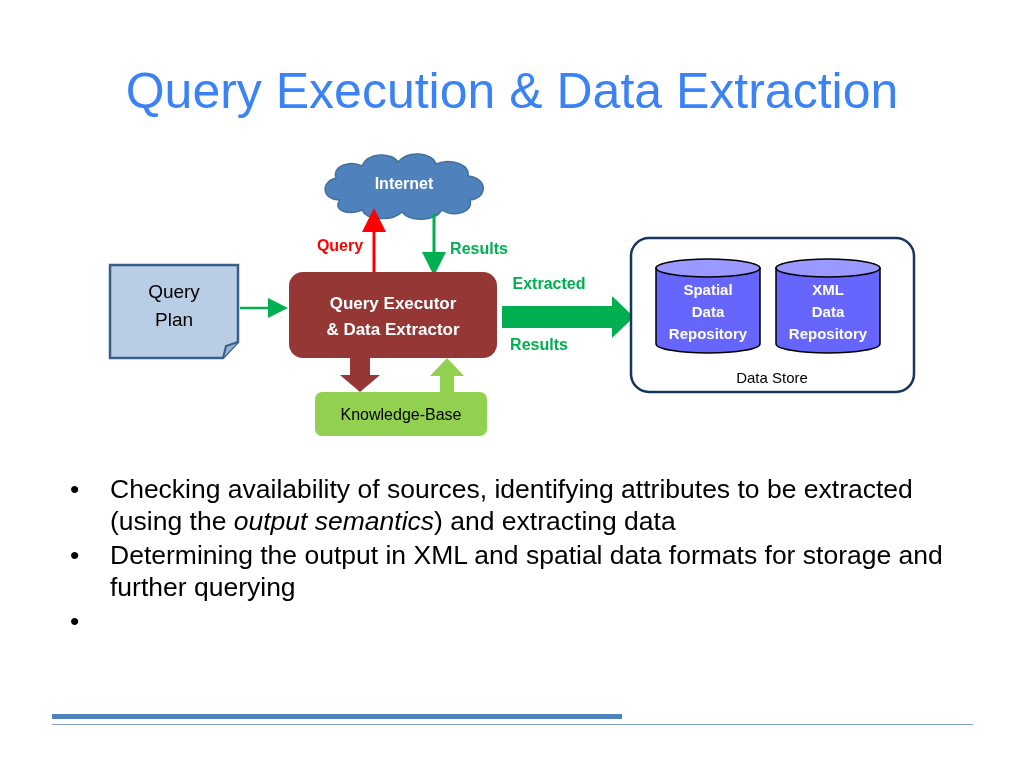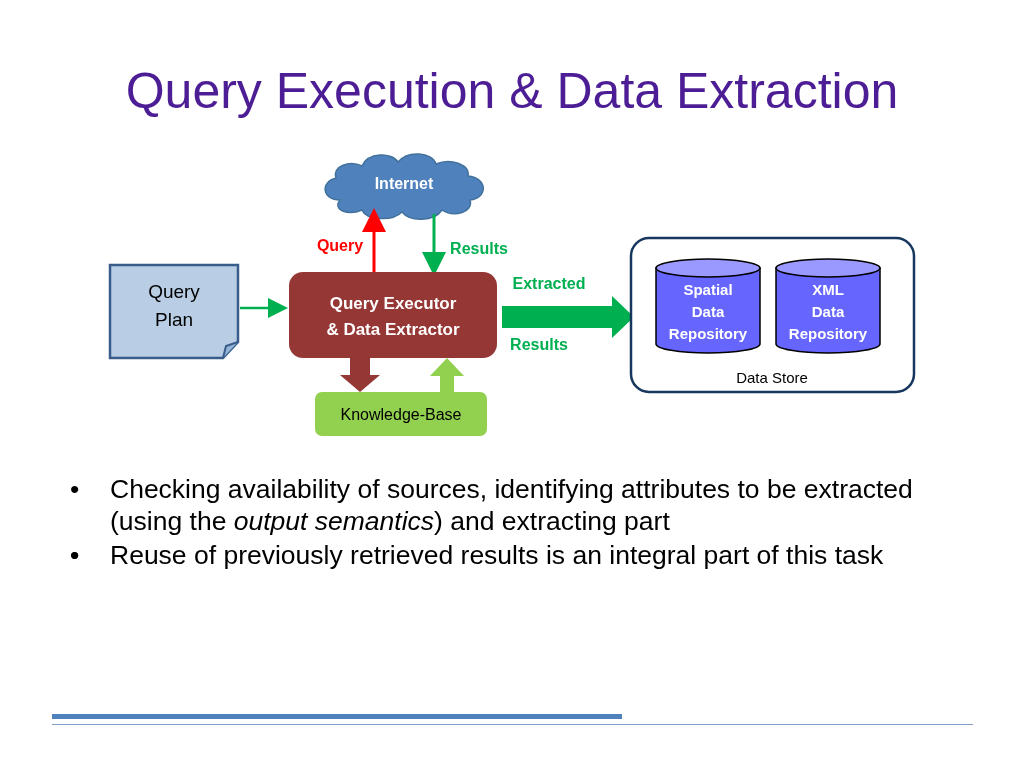--- a/index.html
+++ b/index.html
@@ -1,17 +1,17 @@
 <!DOCTYPE html>
 <html><head>
 <meta charset="utf-8">
 <style>
   html,body{margin:0;padding:0;}
   body{width:1024px;height:768px;background:#ffffff;position:relative;overflow:hidden;font-family:"Liberation Sans",sans-serif;}
-  .title{position:absolute;left:0;top:62px;width:1024px;text-align:center;font-size:50px;color:#4c1d95;font-family:"Liberation Sans",sans-serif;}
+  .title{position:absolute;left:0;top:62px;width:1024px;text-align:center;font-size:50px;color:#3b82f6;font-family:"Liberation Sans",sans-serif;}
   svg.diag{position:absolute;left:0;top:0;}
   .bullets{position:absolute;left:70px;top:473px;width:900px;font-size:26.5px;color:#000;line-height:32px;font-family:"Liberation Sans",sans-serif;}
   .bullet{position:relative;padding-left:40px;margin-bottom:2px;}
   .bullet .dot{position:absolute;left:0;top:0;}
   .rule-thick{position:absolute;left:52px;top:714px;width:570px;height:5px;background:#4f81bd;}
   .rule-thin{position:absolute;left:52px;top:724px;width:921px;height:1px;background:#7f9fc8;}
 </style>
 </head>
 <body>
 
@@ -84,25 +84,25 @@
     <ellipse cx="828" cy="268" rx="52" ry="9" fill="#9999ff" stroke="#000" stroke-width="1.5"></ellipse>
     <text x="828" y="295" text-anchor="middle" font-family="Liberation Sans, sans-serif" font-weight="bold" font-size="15" fill="#ffffff">XML</text>
     <text x="828" y="317" text-anchor="middle" font-family="Liberation Sans, sans-serif" font-weight="bold" font-size="15" fill="#ffffff">Data</text>
     <text x="828" y="339" text-anchor="middle" font-family="Liberation Sans, sans-serif" font-weight="bold" font-size="15" fill="#ffffff">Repository</text>
   </g>
 </svg>
 
 <div class="bullets">
   <div class="bullet">
     <span class="dot">•</span>
-    <span>Checking availability of sources, identifying attributes to be extracted (using the </span><em>output semantics</em><span>) and extracting part</span>
+    <span>Checking availability of sources, identifying attributes to be extracted (using the </span><em>output semantics</em><span>) and extracting data</span>
   </div>
   <div class="bullet">
     <span class="dot">•</span>
+    <span>Determining the output in XML and spatial data formats for storage and further querying</span>
   </div>
   <div class="bullet">
     <span class="dot">•</span>
-    <span>Reuse of previously retrieved results is an integral part of this task</span>
   </div>
 </div>
 
 <div class="rule-thick"></div>
 <div class="rule-thin"></div>
 
 </body></html>

